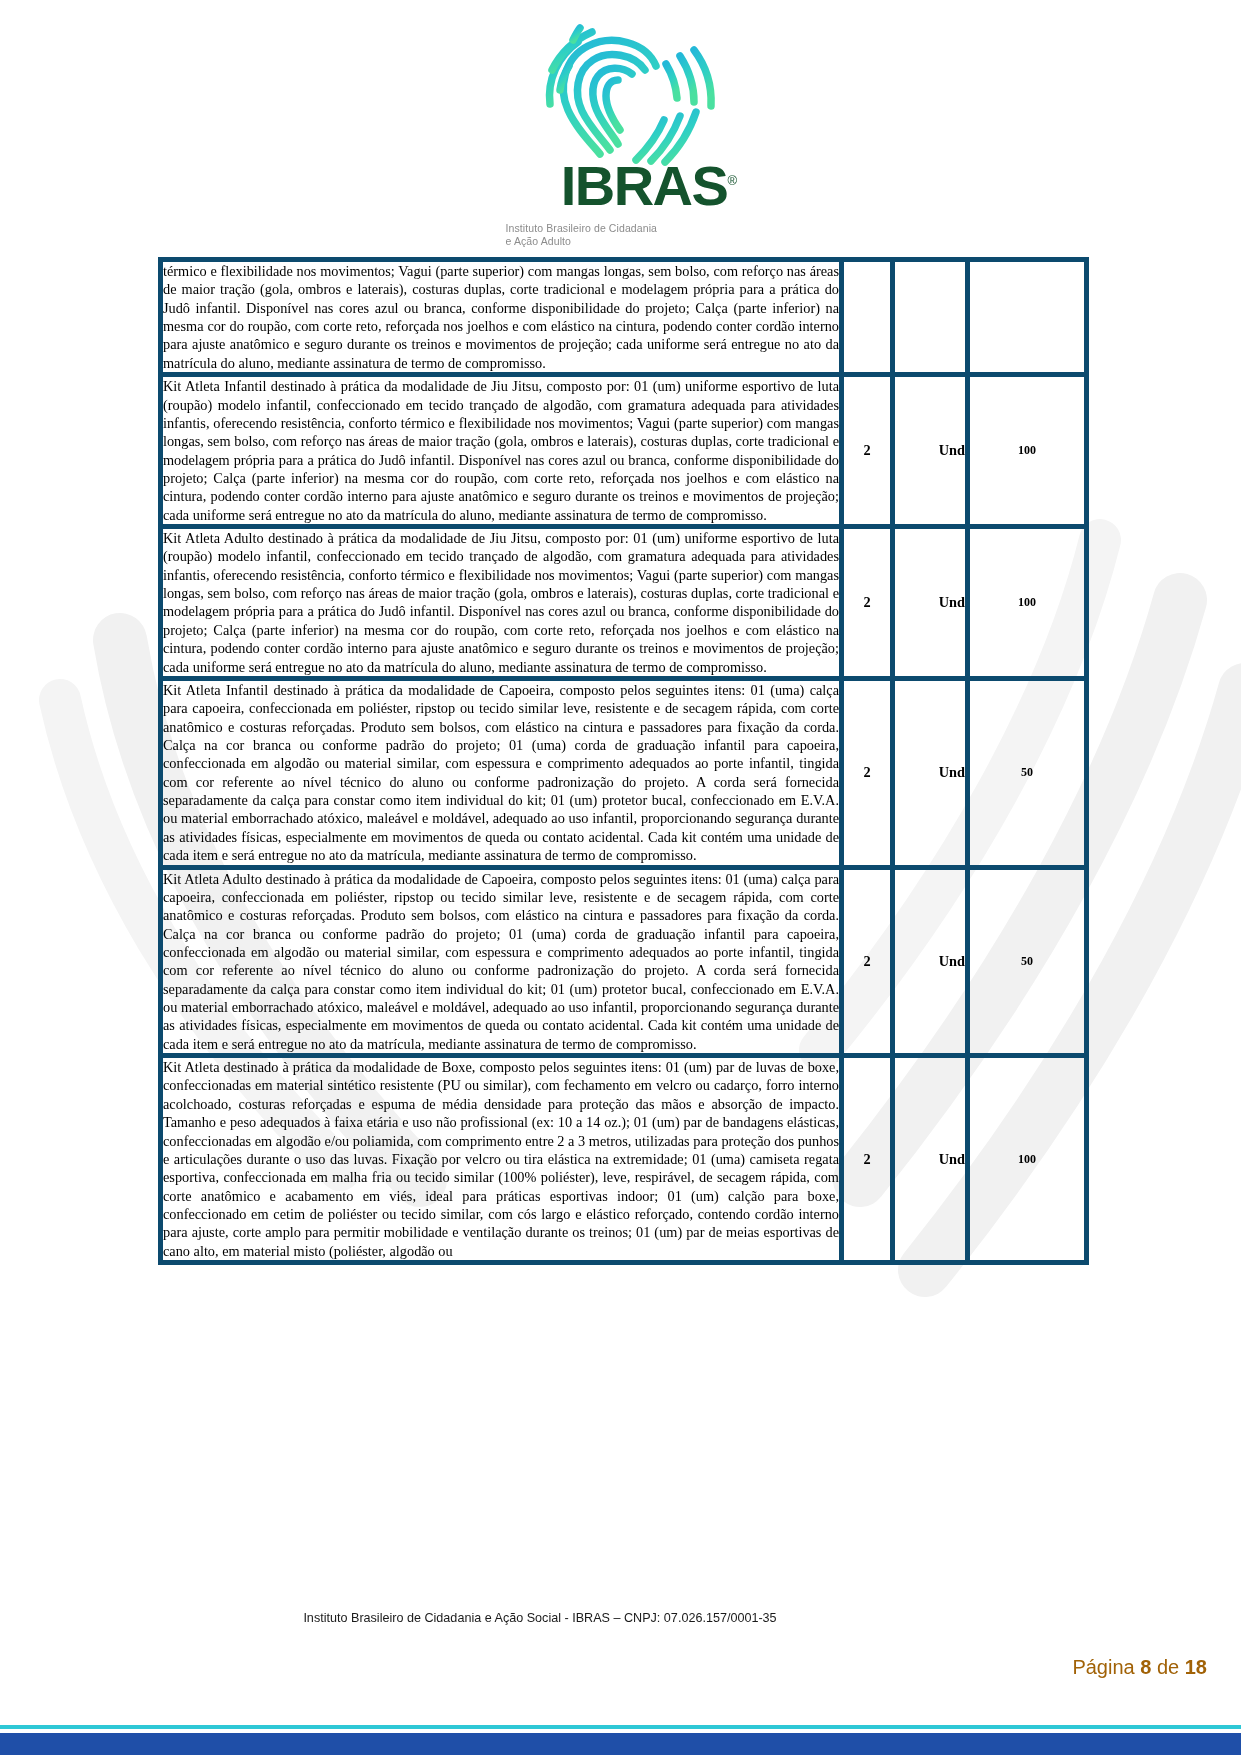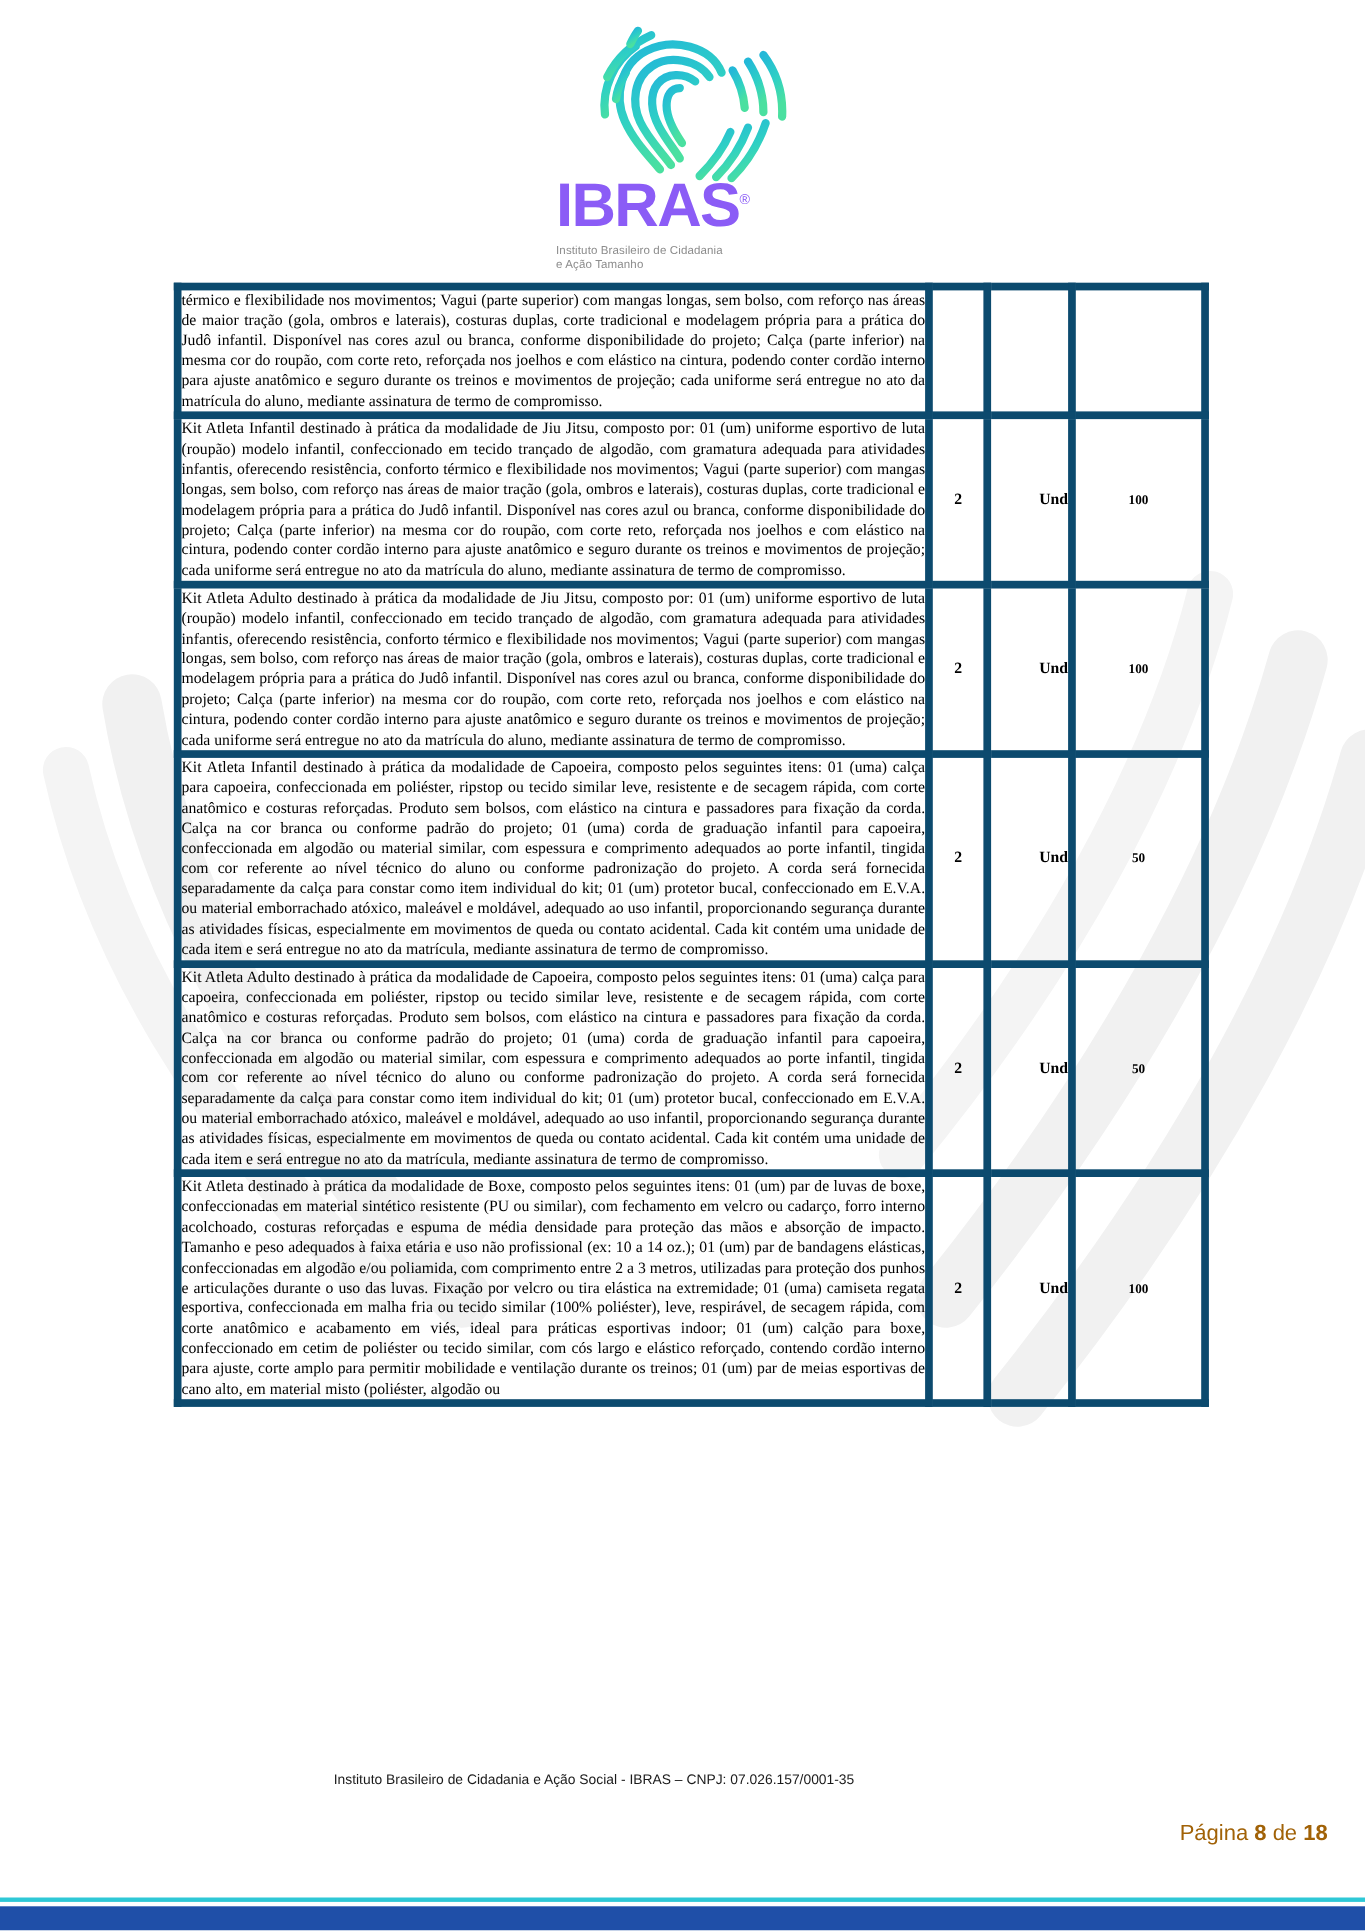--- a/index.html
+++ b/index.html
@@ -53,26 +53,26 @@
     top: 0;
     left: 8px;
     width: 210px;
     height: 160px;
   }
   .logo-word {
     position: absolute;
     top: 150px;
     left: 0;
     width: 230px;
-    text-align: left;
+    text-align: right;
     font-family: "Liberation Sans", sans-serif;
     font-weight: 700;
     font-size: 56px;
     letter-spacing: -1.5px;
-    color: #8b5cf6;
+    color: #14532d;
     line-height: 1;
   }
   .logo-word .reg {
     font-size: 13px;
     vertical-align: super;
     font-weight: 400;
   }
   .logo-tagline {
     position: absolute;
     top: 214px;
@@ -91,21 +91,21 @@
     top: 257px;
     left: 158px;
     width: 908px;
   }
   table.items {
     border-collapse: collapse;
     width: 908px;
     table-layout: fixed;
   }
   table.items td {
-    border: 7px solid #0c4a6e;
+    border: 5px solid #0c4a6e;
     vertical-align: middle;
     padding: 0;
     margin-top: 19px;
   }
   td.desc {
     width: 676px;
     padding: 1px 4px 2px 5px;
     text-align: justify;
     text-justify: inter-word;
     font-size: 14.3px;
@@ -234,21 +234,21 @@
           <path d="M182 104 C 176 122, 165 140, 151 154"></path>
         </g>
       </svg>
 
       <div class="logo-word">
         <span>IBRAS</span><span class="reg">®</span>
       </div>
 
       <div class="logo-tagline">
         <div>Instituto Brasileiro de Cidadania</div>
-        <div>e Ação Tamanho</div>
+        <div>e Ação Adulto</div>
       </div>
 
     </div>
   </div>
 
   <div class="table-wrap">
     <table class="items">
       <tbody>
         <tr>
           <td class="desc">térmico e flexibilidade nos movimentos; Vagui (parte superior) com mangas longas, sem bolso, com reforço nas áreas de maior tração (gola, ombros e laterais), costuras duplas, corte tradicional e modelagem própria para a prática do Judô infantil. Disponível nas cores azul ou branca, conforme disponibilidade do projeto; Calça (parte inferior) na mesma cor do roupão, com corte reto, reforçada nos joelhos e com elástico na cintura, podendo conter cordão interno para ajuste anatômico e seguro durante os treinos e movimentos de projeção; cada uniforme será entregue no ato da matrícula do aluno, mediante assinatura de termo de compromisso.</td>

